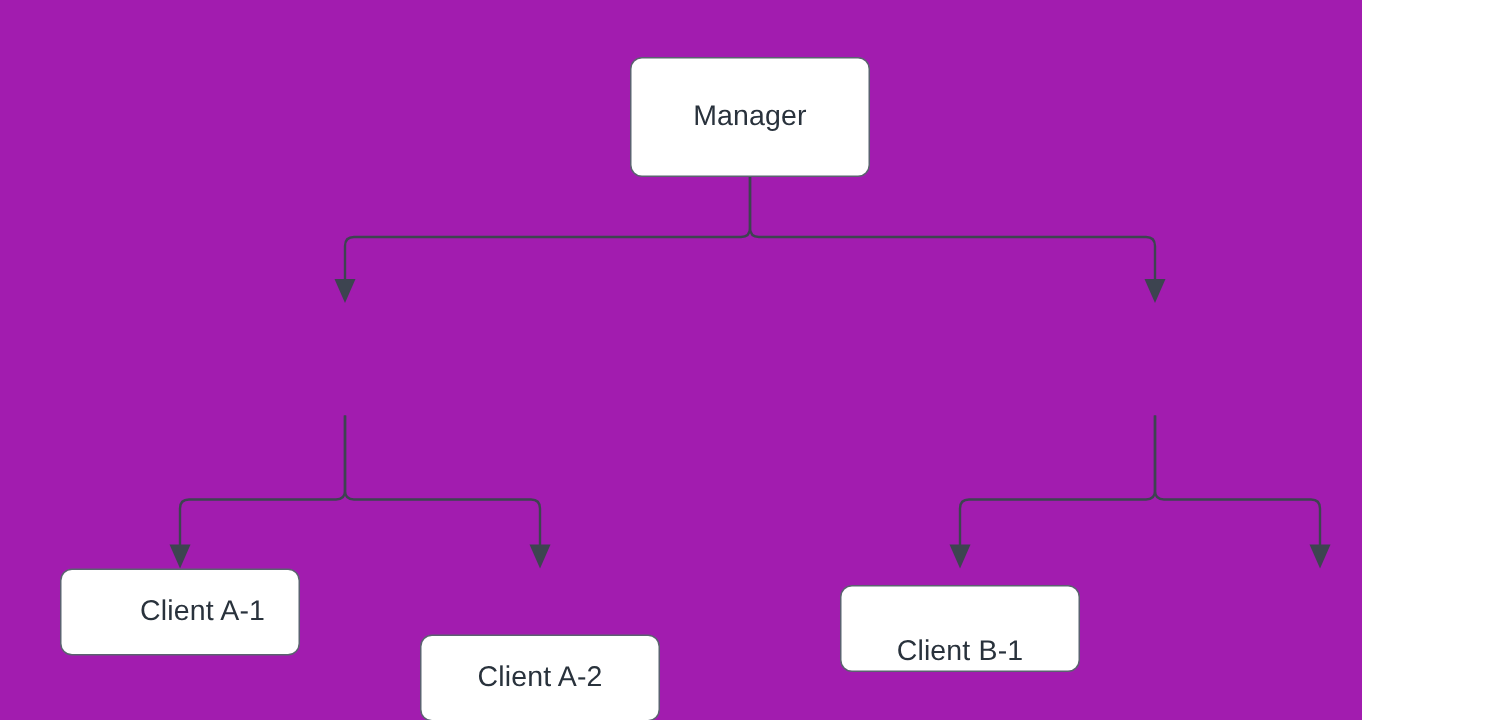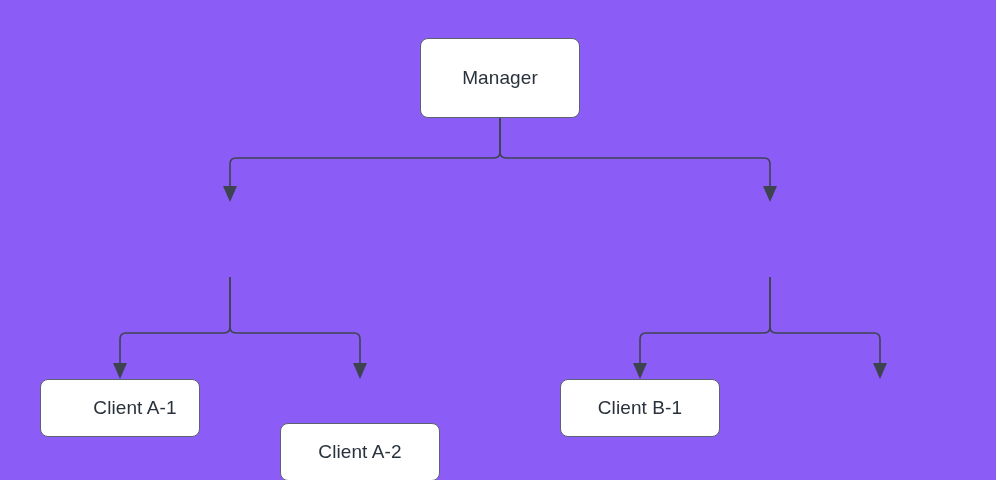--- a/index.html
+++ b/index.html
@@ -6,23 +6,23 @@
   html, body {
     margin: 0;
     padding: 0;
     background: #ffffff;
   }
   body {
     font-family: "Liberation Sans", sans-serif;
   }
   #canvas {
     position: relative;
-    width: 996px;
+    width: 908px;
     height: 480px;
-    background: #8b5cf6;
+    background: #a21caf;
     overflow: hidden;
   }
   #edge-layer {
     position: absolute;
     left: 0;
     top: 0;
     width: 1000px;
     height: 480px;
     pointer-events: none;
   }
@@ -46,21 +46,21 @@
   }
   .node-label {
     display: block;
     text-align: center;
   }
   .node-root   { left: 420px; top: 38px;  width: 160px; height: 80px; }
   .node-subA   { left: 140px; top: 202px; width: 180px; height: 75px; }
   .node-subB   { left: 680px; top: 202px; width: 180px; height: 75px; }
   .node-cA1    { left: 40px;  top: 379px; width: 160px; height: 58px; padding-left: 30px; }
   .node-cA2    { left: 280px; top: 379px; width: 160px; height: 58px; margin-top: 44px; }
-  .node-cB1    { left: 560px; top: 379px; width: 160px; height: 58px; }
+  .node-cB1    { left: 560px; top: 390px; width: 160px; height: 58px; align-items: flex-end; }
   .node-cB2    { left: 800px; top: 379px; width: 160px; height: 58px; }
   .edge-path {
     fill: none;
     stroke: #3d4450;
     stroke-width: 1.6;
     stroke-linecap: butt;
     stroke-linejoin: round;
   }
   .edge-arrow {
     fill: #3d4450;

